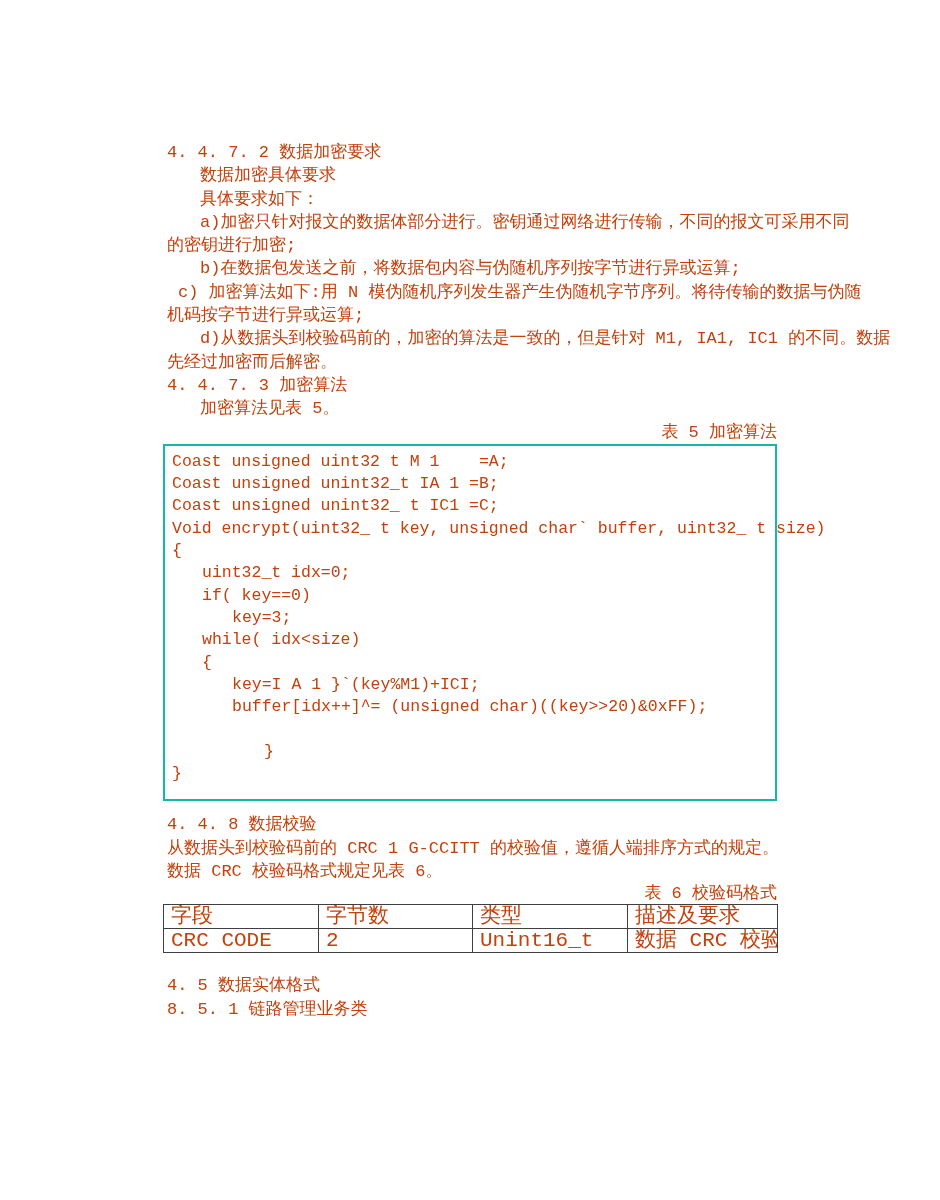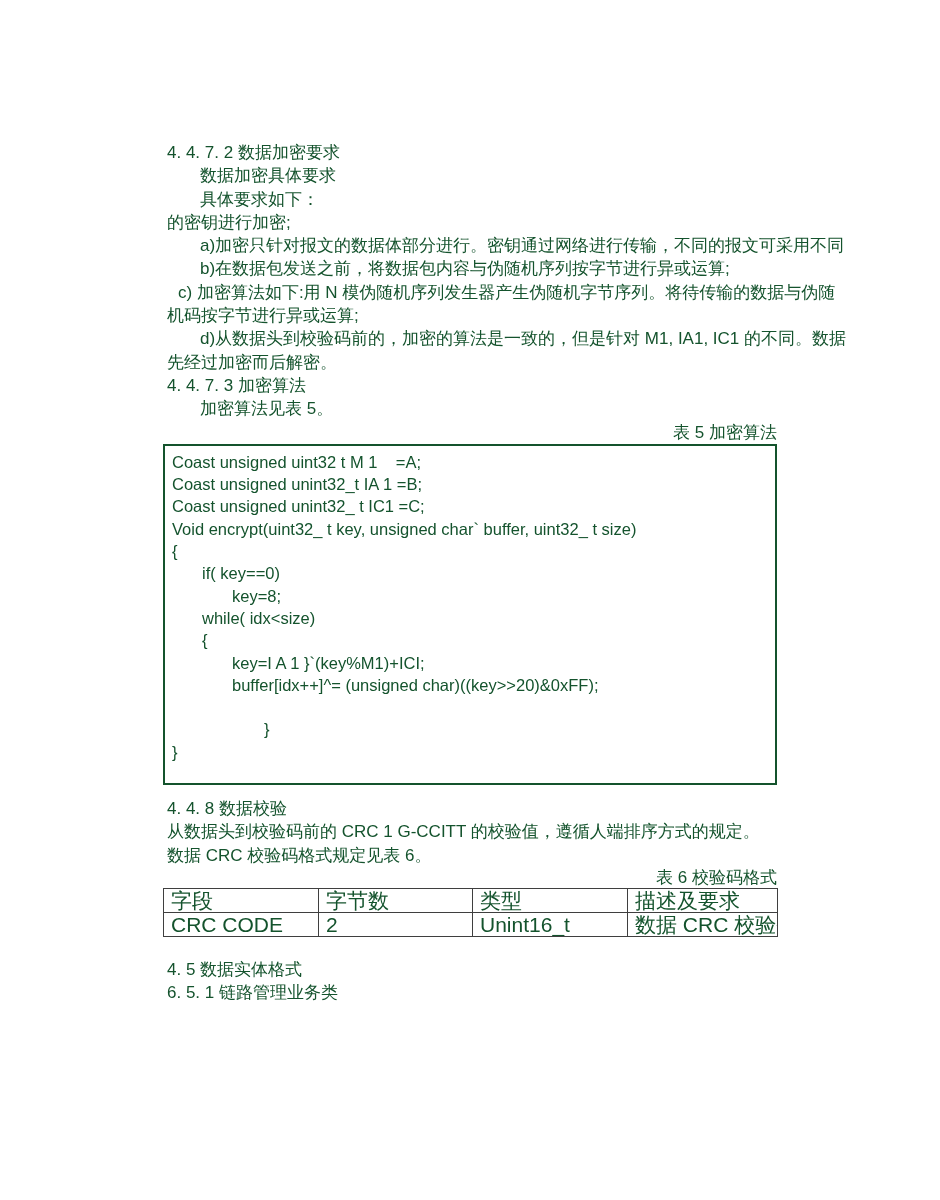--- a/index.html
+++ b/index.html
@@ -1,22 +1,22 @@
 <!DOCTYPE html>
 <html><head>
 <meta charset="utf-8">
 <style>
   html, body { margin: 0; padding: 0; }
   .page {
     position: relative;
     width: 940px;
     height: 1200px;
     background: #ffffff;
-    font-family: Liberation Sans, sans-serif;
-    color: #14532d;
+    font-family: Liberation Mono, monospace;
+    color: #c2410c;
     overflow: hidden;
   }
   .content {
     position: absolute;
     left: 167px;
     top: 141px;
     width: 628px;
   }
   .tline {
     margin: 0;
@@ -30,22 +30,22 @@
     width: 614px;
     margin: 0 0 0 -4px;
     text-align: right;
     font-size: 17px;
     line-height: 23.3px;
   }
   .codebox {
     box-sizing: border-box;
     width: 614px;
     margin-left: -4px;
-    border: 2px solid #14532d;
-    padding: 5px 4px 20px 7px;
+    border: 2px solid #14b8a6;
+    padding: 5px 4px 14px 7px;
     background: #ffffff;
   }
   .cl {
     font-size: 16.5px;
     line-height: 22.3px;
     min-height: 22.3px;
     white-space: pre;
   }
   .ci1 { padding-left: 30px; }
   .ci2 { padding-left: 60px; }
@@ -70,41 +70,42 @@
 </style>
 </head>
 <body>
 
 <div class="page">
   <div class="content">
 
     <p class="tline">4. 4. 7. 2 数据加密要求</p>
     <p class="tline ind">数据加密具体要求</p>
     <p class="tline ind">具体要求如下：</p>
+    <p class="tline ind">a)加密只针对报文的数据体部分进行。密钥通过网络进行传输，不同的报文可采用不同</p>
     <p class="tline">的密钥进行加密;</p>
-    <p class="tline ind">a)加密只针对报文的数据体部分进行。密钥通过网络进行传输，不同的报文可采用不同</p>
     <p class="tline ind">b)在数据包发送之前，将数据包内容与伪随机序列按字节进行异或运算;</p>
     <p class="tline indc">c) 加密算法如下:用 N 模伪随机序列发生器产生伪随机字节序列。将待传输的数据与伪随</p>
     <p class="tline">机码按字节进行异或运算;</p>
     <p class="tline ind">d)从数据头到校验码前的，加密的算法是一致的，但是针对 M1, IA1, IC1 的不同。数据</p>
     <p class="tline">先经过加密而后解密。</p>
 
     <p class="tline">4. 4. 7. 3 加密算法</p>
     <p class="tline ind">加密算法见表 5。</p>
 
     <p class="cap">表 5 加密算法</p>
 
     <div class="codebox">
       <div class="cl">Coast unsigned uint32 t M 1    =A;</div>
       <div class="cl">Coast unsigned unint32_t IA 1 =B;</div>
       <div class="cl">Coast unsigned unint32_ t IC1 =C;</div>
       <div class="cl">Void encrypt(uint32_ t key, unsigned char` buffer, uint32_ t size)</div>
       <div class="cl">{</div>
+      <div class="cl ci1">uint32_t idx=0;</div>
       <div class="cl ci1">if( key==0)</div>
-      <div class="cl ci2">key=8;</div>
+      <div class="cl ci2">key=3;</div>
       <div class="cl ci1">while( idx&lt;size)</div>
       <div class="cl ci1">{</div>
       <div class="cl ci2">key=I A 1 }`(key%M1)+ICI;</div>
       <div class="cl ci2">buffer[idx++]^= (unsigned char)((key&gt;&gt;20)&amp;0xFF);</div>
       <div class="cl"></div>
       <div class="cl ci3">}</div>
       <div class="cl">}</div>
     </div>
 
     <p class="tline sec448">4. 4. 8 数据校验</p>
@@ -130,16 +131,16 @@
         <tr>
           <td>CRC CODE</td>
           <td>2</td>
           <td>Unint16_t</td>
           <td>数据 CRC 校验码</td>
         </tr>
       </tbody>
     </table>
 
     <p class="tline sec45">4. 5 数据实体格式</p>
-    <p class="tline">6. 5. 1 链路管理业务类</p>
+    <p class="tline">8. 5. 1 链路管理业务类</p>
 
   </div>
 </div>
 
 </body></html>

